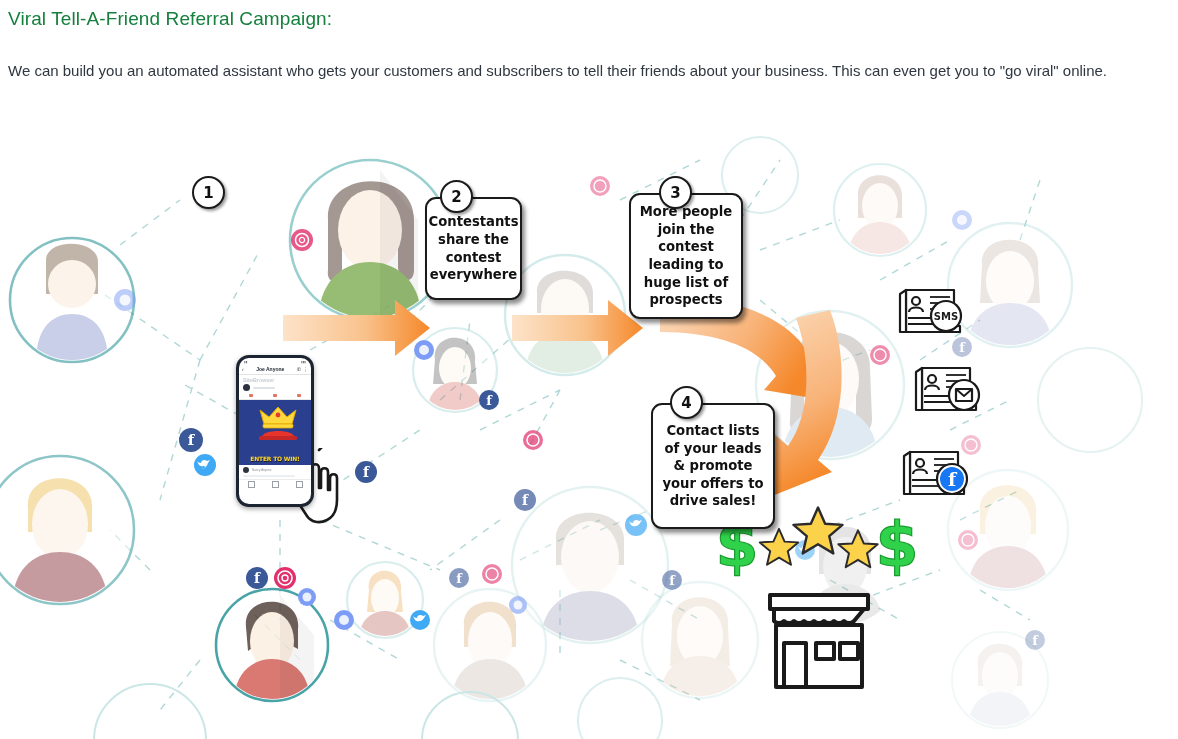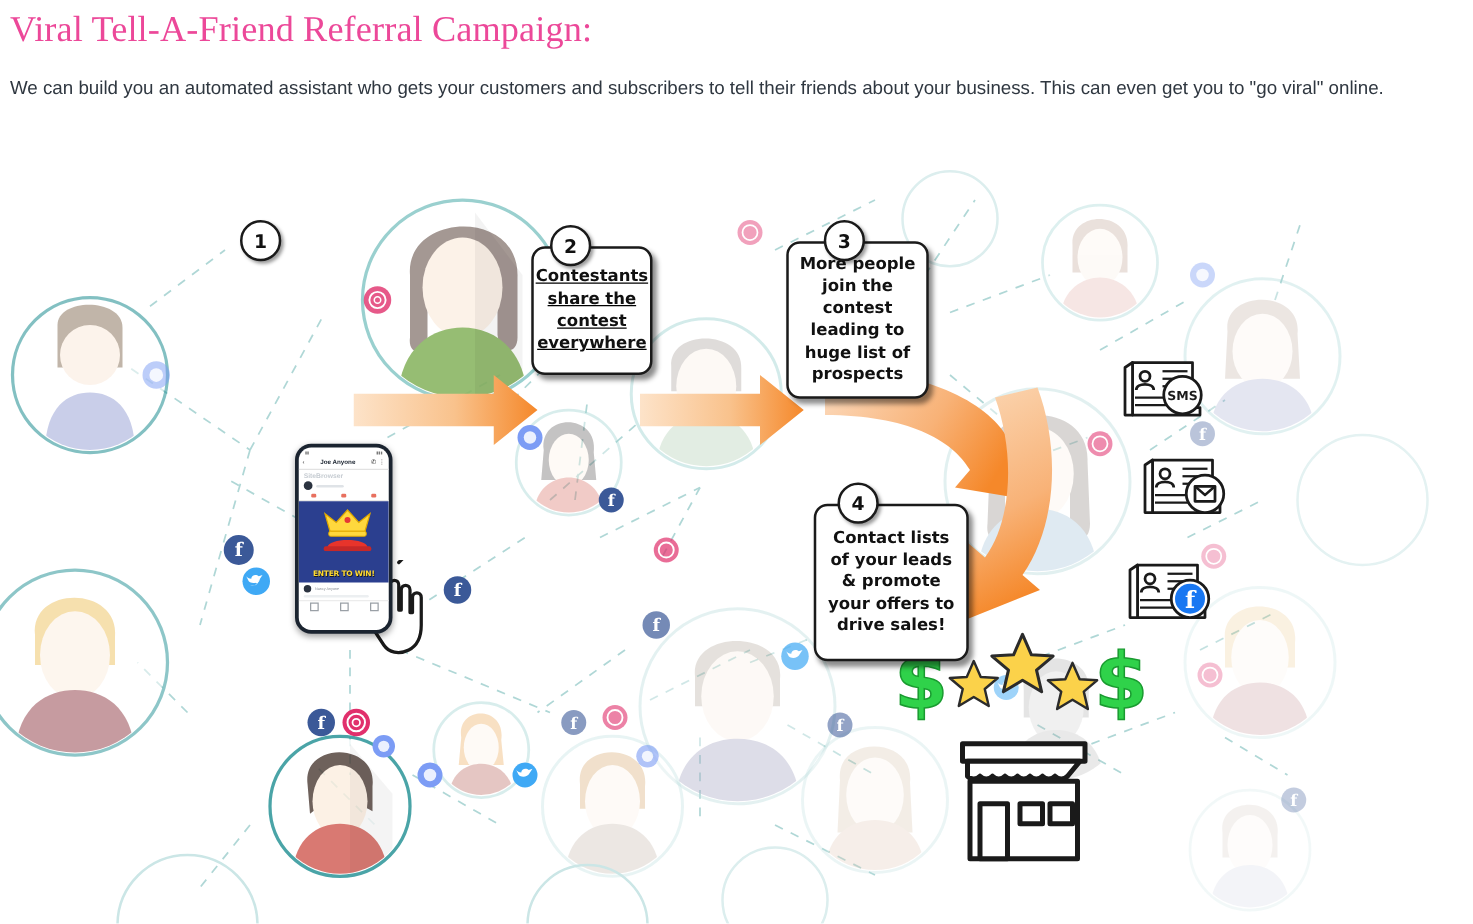--- a/index.html
+++ b/index.html
@@ -13,26 +13,25 @@
     font-family: "Liberation Sans", sans-serif;
     overflow: hidden;
     position: relative;
   }
 
   
   .page-title {
     position: absolute;
     left: 8px;
     top: 8px;
-    font-size: 29px;
+    font-size: 19px;
     font-weight: 400;
-    color: #ec4899;
+    color: #15803d;
     letter-spacing: 0.1px;
     white-space: nowrap;
-    font-family: Liberation Serif, serif;
   }
   .page-subtitle {
     position: absolute;
     left: 8px;
     top: 62px;
     font-size: 15px;
     color: #2f3740;
     white-space: nowrap;
   }
 
@@ -682,21 +681,21 @@
         <rect x="14" y="48" width="22" height="44"></rect>
         <rect x="46" y="48" width="18" height="16"></rect>
         <rect x="70" y="48" width="18" height="16"></rect>
       </g>
     </g>
   </svg>
 
   <div class="badge" style="left:192px; top:76px;">1</div>
 
   <div class="badge" style="left:440px; top:80px;">2</div>
-  <div class="callout" style="left:425px; top:97px; width:97px; height:103px;text-decoration:underline;">
+  <div class="callout" style="left:425px; top:97px; width:97px; height:103px;">
     <span class="callout-text">Contestants
 share the
 contest
 everywhere</span>
   </div>
 
   <div class="badge" style="left:659px; top:76px;">3</div>
   <div class="callout" style="left:629px; top:93px; width:114px; height:126px;">
     <span class="callout-text">More people
 join the contest

